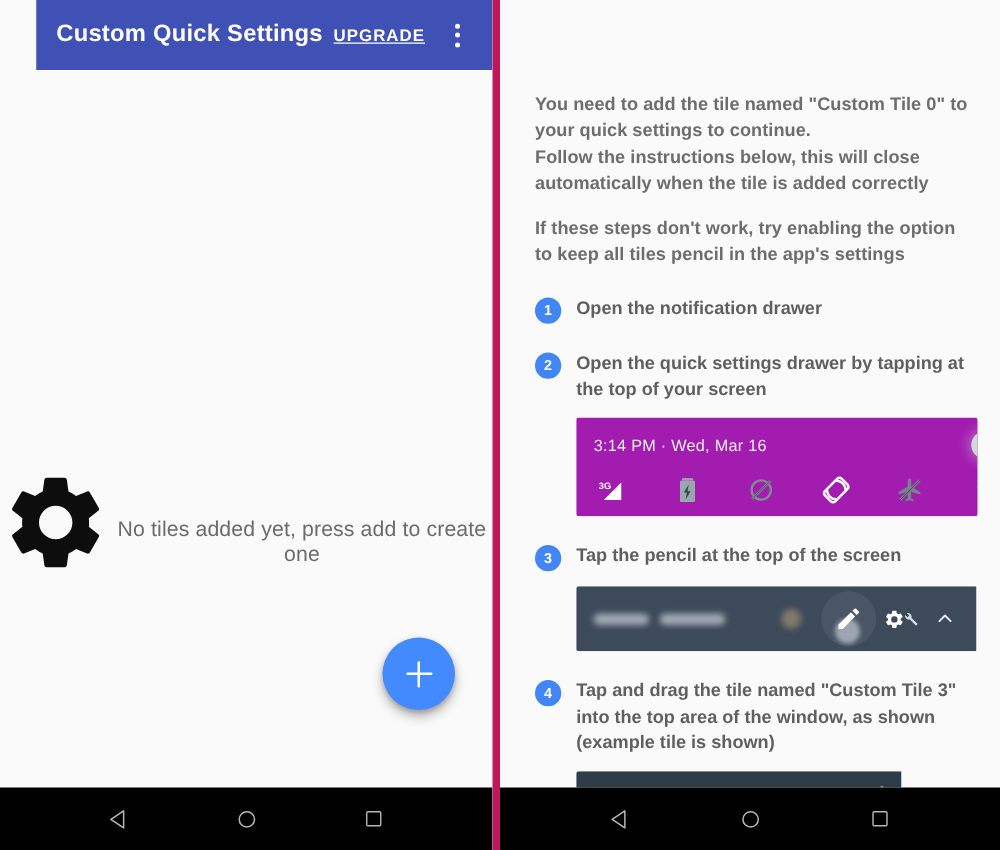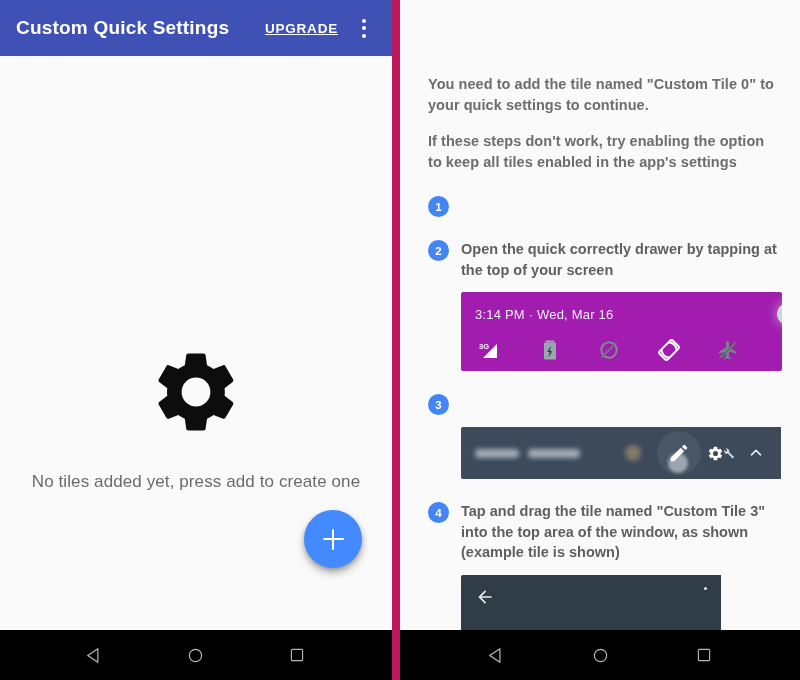--- a/index.html
+++ b/index.html
@@ -15,21 +15,21 @@
     display: flex;
   }
 
   
   .panel {
     position: relative;
     width: 400px; height: 680px;
     overflow: hidden;
     background: #fafafa;
   }
-  .panel-left  { border-right: 8px solid #be185d; }
+  .panel-left  { border-right: 6px solid #be185d; padding-left: 29px; }
 
   
   .appbar {
     height: 56px;
     background: #3f51b5;
     display: flex;
     align-items: center;
     padding: 0 10px 0 16px;
     flex-shrink: 0;
   }
@@ -68,23 +68,23 @@
     margin-right: 18px;
   }
   .back-btn svg { display: block; }
 
   
   .empty-wrap {
     position: absolute;
     left: 0; right: 0;
     top: 56px; bottom: 50px;
     display: flex;
-    flex-direction: column;
+    flex-direction: row;
     align-items: center;
-    justify-content: center;
+    justify-content: flex-start;
     padding-top: 150px;
   }
   .gear-icon { width: 96px; height: 96px; }
   .empty-text {
     margin-top: 32px;
     color: #6b6b6b;
     font-size: 17px;
     text-align: center;
     letter-spacing: .1px;
   }
@@ -314,31 +314,33 @@
     </div>
   </div>
 
   <div class="panel panel-right">
 
 
     <div class="instructions">
 
       <div class="intro">
         <div>You need to add the tile named "Custom Tile 0" to your quick settings to continue.</div>
+        <div>Follow the instructions below, this will close automatically when the tile is added correctly</div>
         <span class="blank"></span>
-        <div>If these steps don't work, try enabling the option to keep all tiles enabled in the app's settings</div>
+        <div>If these steps don't work, try enabling the option to keep all tiles pencil in the app's settings</div>
       </div>
 
       <div class="step">
         <div class="step-badge">1</div>
+        <div class="step-text">Open the notification drawer</div>
       </div>
 
       <div class="step">
         <div class="step-badge">2</div>
-        <div class="step-text">Open the quick correctly drawer by tapping at the top of your screen</div>
+        <div class="step-text">Open the quick settings drawer by tapping at the top of your screen</div>
       </div>
       <div class="shot">
         <div class="qs-shot">
           <div class="qs-row1">
             <div class="qs-time"><span>3:14 PM</span>
               <span>·</span>
               <span>Wed, Mar 16</span>
             </div>
             <div class="qs-brightness"></div>
           </div>
@@ -383,20 +385,21 @@
               <svg width="20" height="20" viewBox="0 0 24 24">
                 <polyline points="6,9.5 12,15.5 18,9.5" fill="none" stroke="#e6eaed" stroke-width="2.2" stroke-linecap="round" stroke-linejoin="round"></polyline>
               </svg>
             </div>
           </div>
         </div>
       </div>
 
       <div class="step">
         <div class="step-badge">3</div>
+        <div class="step-text">Tap the pencil at the top of the screen</div>
       </div>
       <div class="shot">
         <div class="pencil-shot">
           <div class="blur-text">
             <span class="b1"></span>
             <span class="b2"></span>
           </div>
           <div class="pencil-spacer"></div>
           <div class="blur-dot"></div>
           <div class="pencil-ripple">

